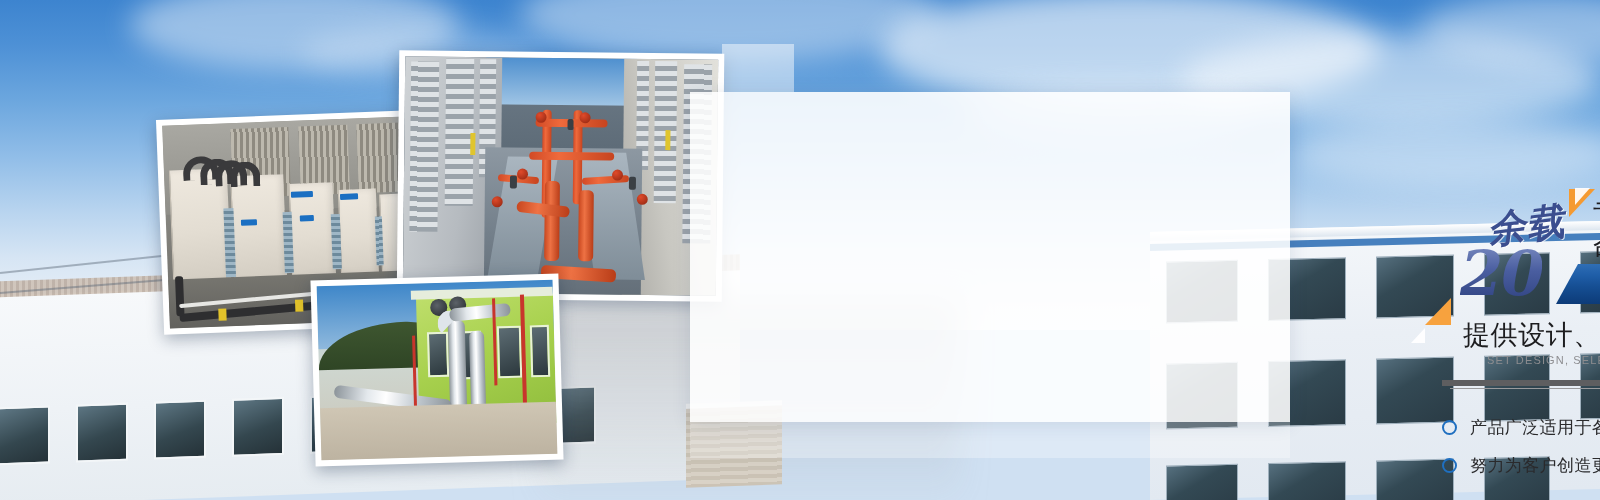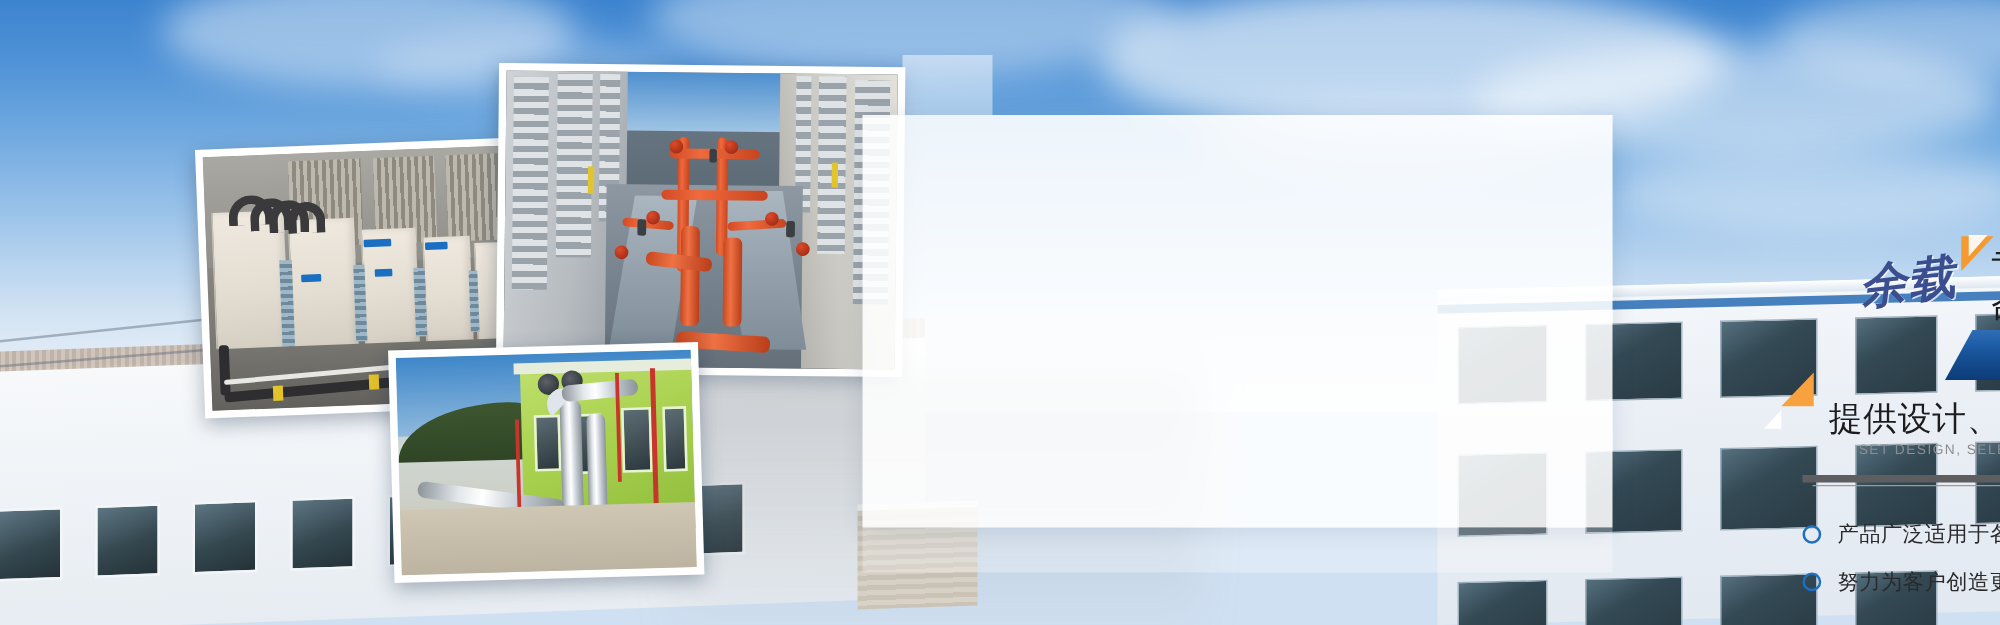--- a/index.html
+++ b/index.html
@@ -413,20 +413,21 @@
   </div>
 
   <div class="deco-square"></div>
   <div class="panel-tail"></div>
 
   <div class="panel">
 
     <div class="years">
       <div class="years-blob"></div>
       <div class="years-cn">余载</div>
+      <div class="years-num">20</div>
     </div>
 
     <div class="arrow-tr"></div>
     <div class="arrow-bl"></div>
 
     <div class="headline">专注于各类建筑中央空调全寿命周期整体解决方案</div>
 
     <div class="ribbon">
 
       <div class="ribbon-body"></div>

